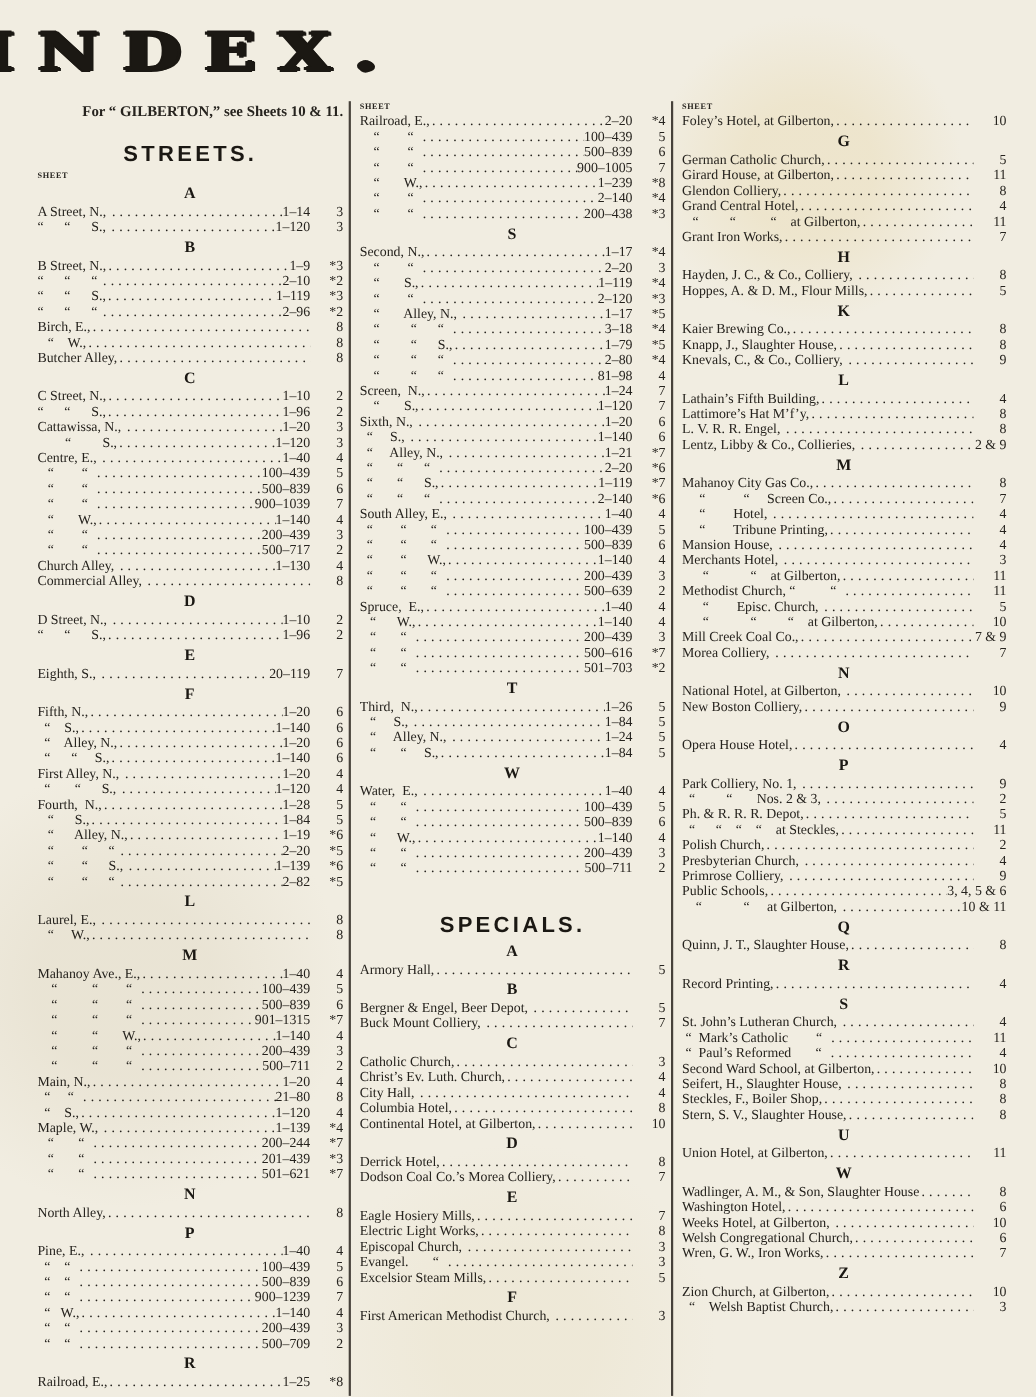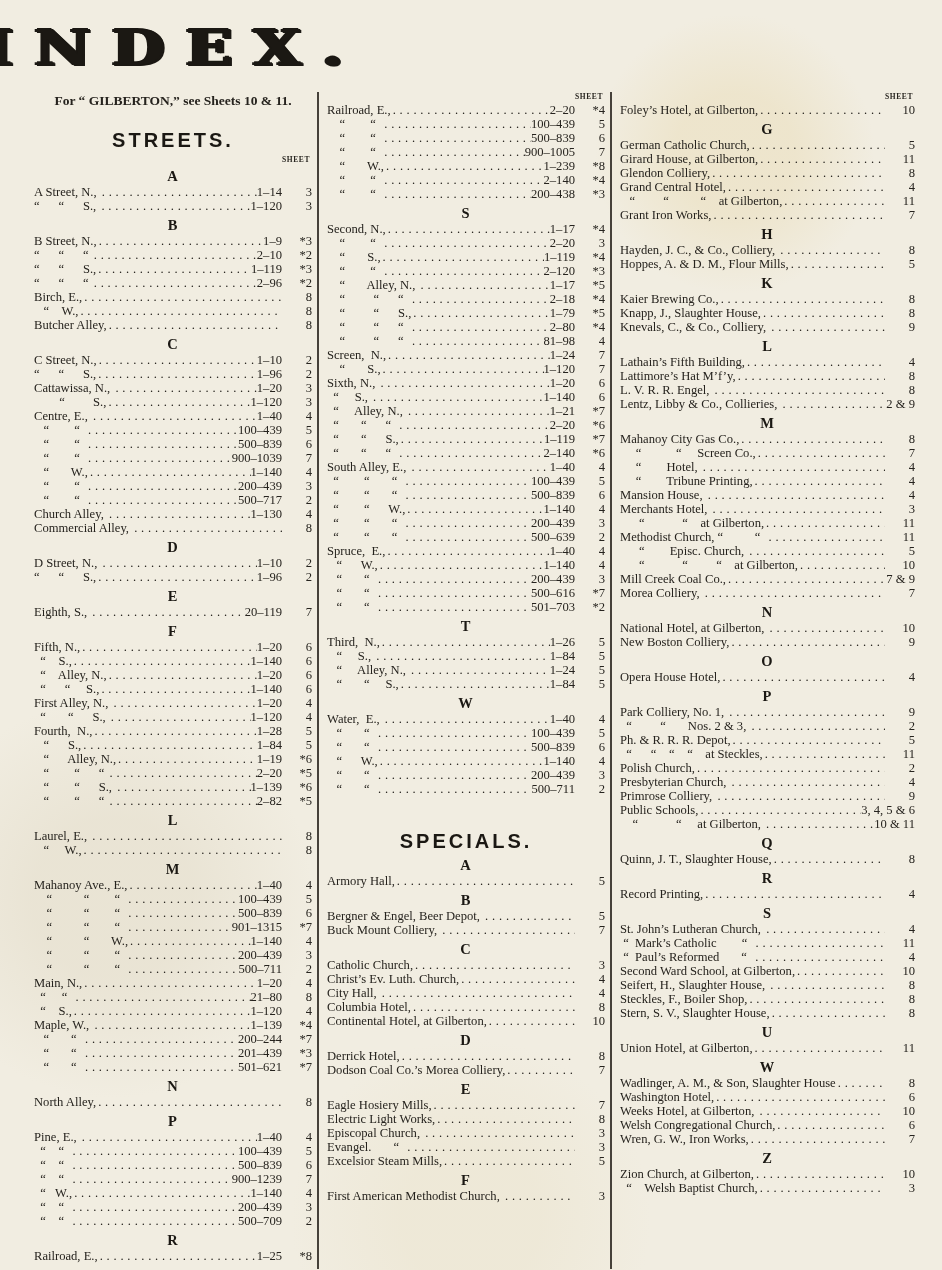--- a/index.html
+++ b/index.html
@@ -30,34 +30,33 @@
     transform: scale(1.28, 1.0);
     color: #1b1813;
     text-shadow: 1.6px 0 currentColor, -1.6px 0 currentColor, 0 1px currentColor, 0 -1px currentColor, 2.2px 0.8px currentColor;
   }
   .columns { display: flex; align-items: stretch; }
   .col { padding: 0 5px 6px 8px; }
   .col-0 { width: 291px; }
   .col-1 { width: 295px; border-left: 2px solid #46413a; border-right: 2px solid #46413a; }
   .col-2 { width: 308px; }
 
-  .note { text-align: center; font-size: 13.5px; line-height: 17px; font-weight: bold; white-space: pre; margin-bottom: 5px; }
+  .note { text-align: right; font-size: 13.5px; line-height: 17px; font-weight: bold; white-space: pre; margin-bottom: 5px; }
   .big {
     text-align: center;
     font-family: "Liberation Sans", sans-serif;
     font-weight: bold;
     font-size: 20px;
     line-height: 23px;
     letter-spacing: 3px;
     margin: 20px 0 3px 0;
     color: #1b1813;
   }
   .big2 { margin-top: 34px; }
   .sheetlbl {
-    text-align: right;
     font-size: 7.5px;
     line-height: 9px;
     font-weight: bold;
     letter-spacing: 0.6px;
     margin: 0 2px 2px 0;
   }
   .ltr {
     text-align: center;
     font-weight: bold;
     font-size: 14.5px;
@@ -532,21 +531,21 @@
         </div>
         <div class="entry">
           <span class="name">    “       Alley, N., </span>
           <span class="leader">..............................................................................................................</span>
           <span class="range">1–17</span>
           <span class="sheet">*5</span>
         </div>
         <div class="entry">
           <span class="name">    “         “      “  </span>
           <span class="leader">..............................................................................................................</span>
-          <span class="range">2–18</span>
+          <span class="range">3–18</span>
           <span class="sheet">*4</span>
         </div>
         <div class="entry">
           <span class="name">    “         “      S.,</span>
           <span class="leader">..............................................................................................................</span>
           <span class="range">1–79</span>
           <span class="sheet">*5</span>
         </div>
         <div class="entry">
           <span class="name">    “         “      “  </span>

